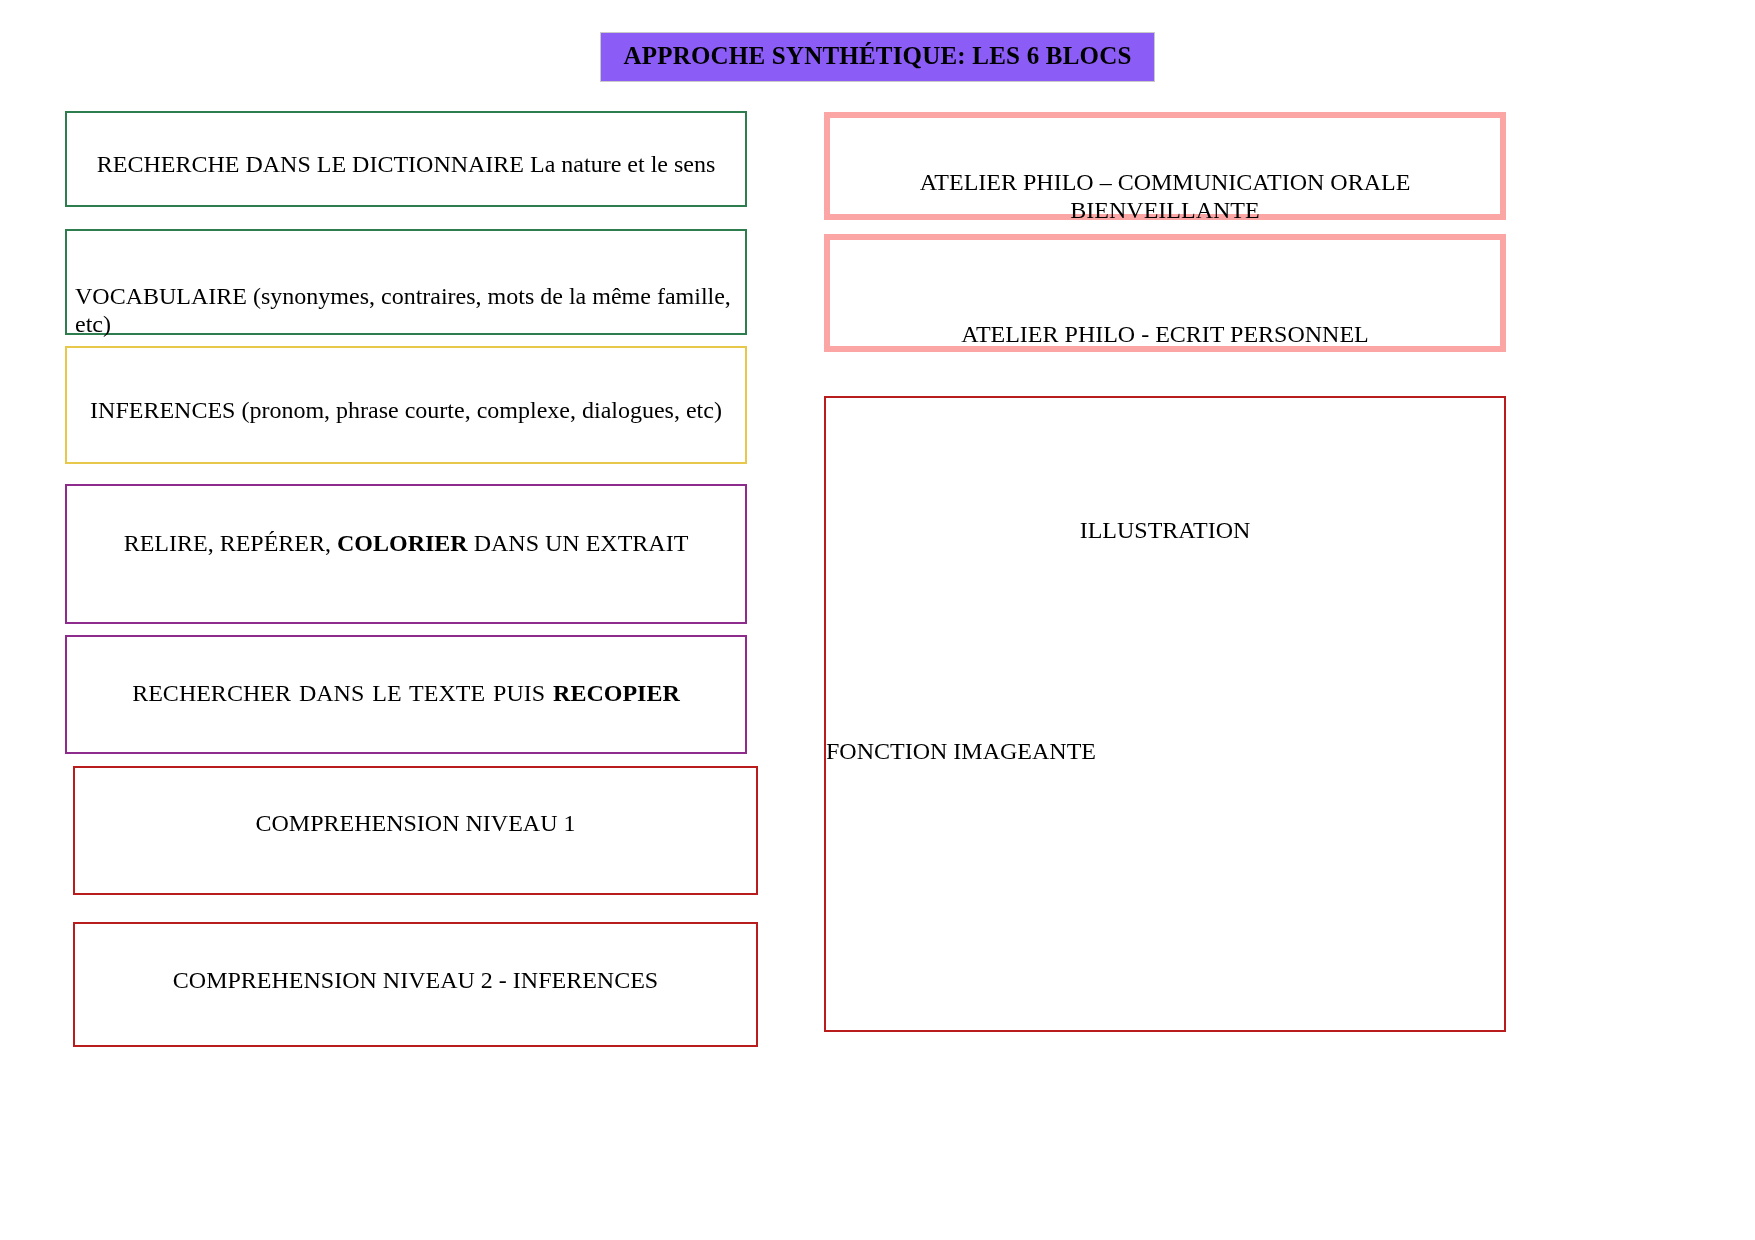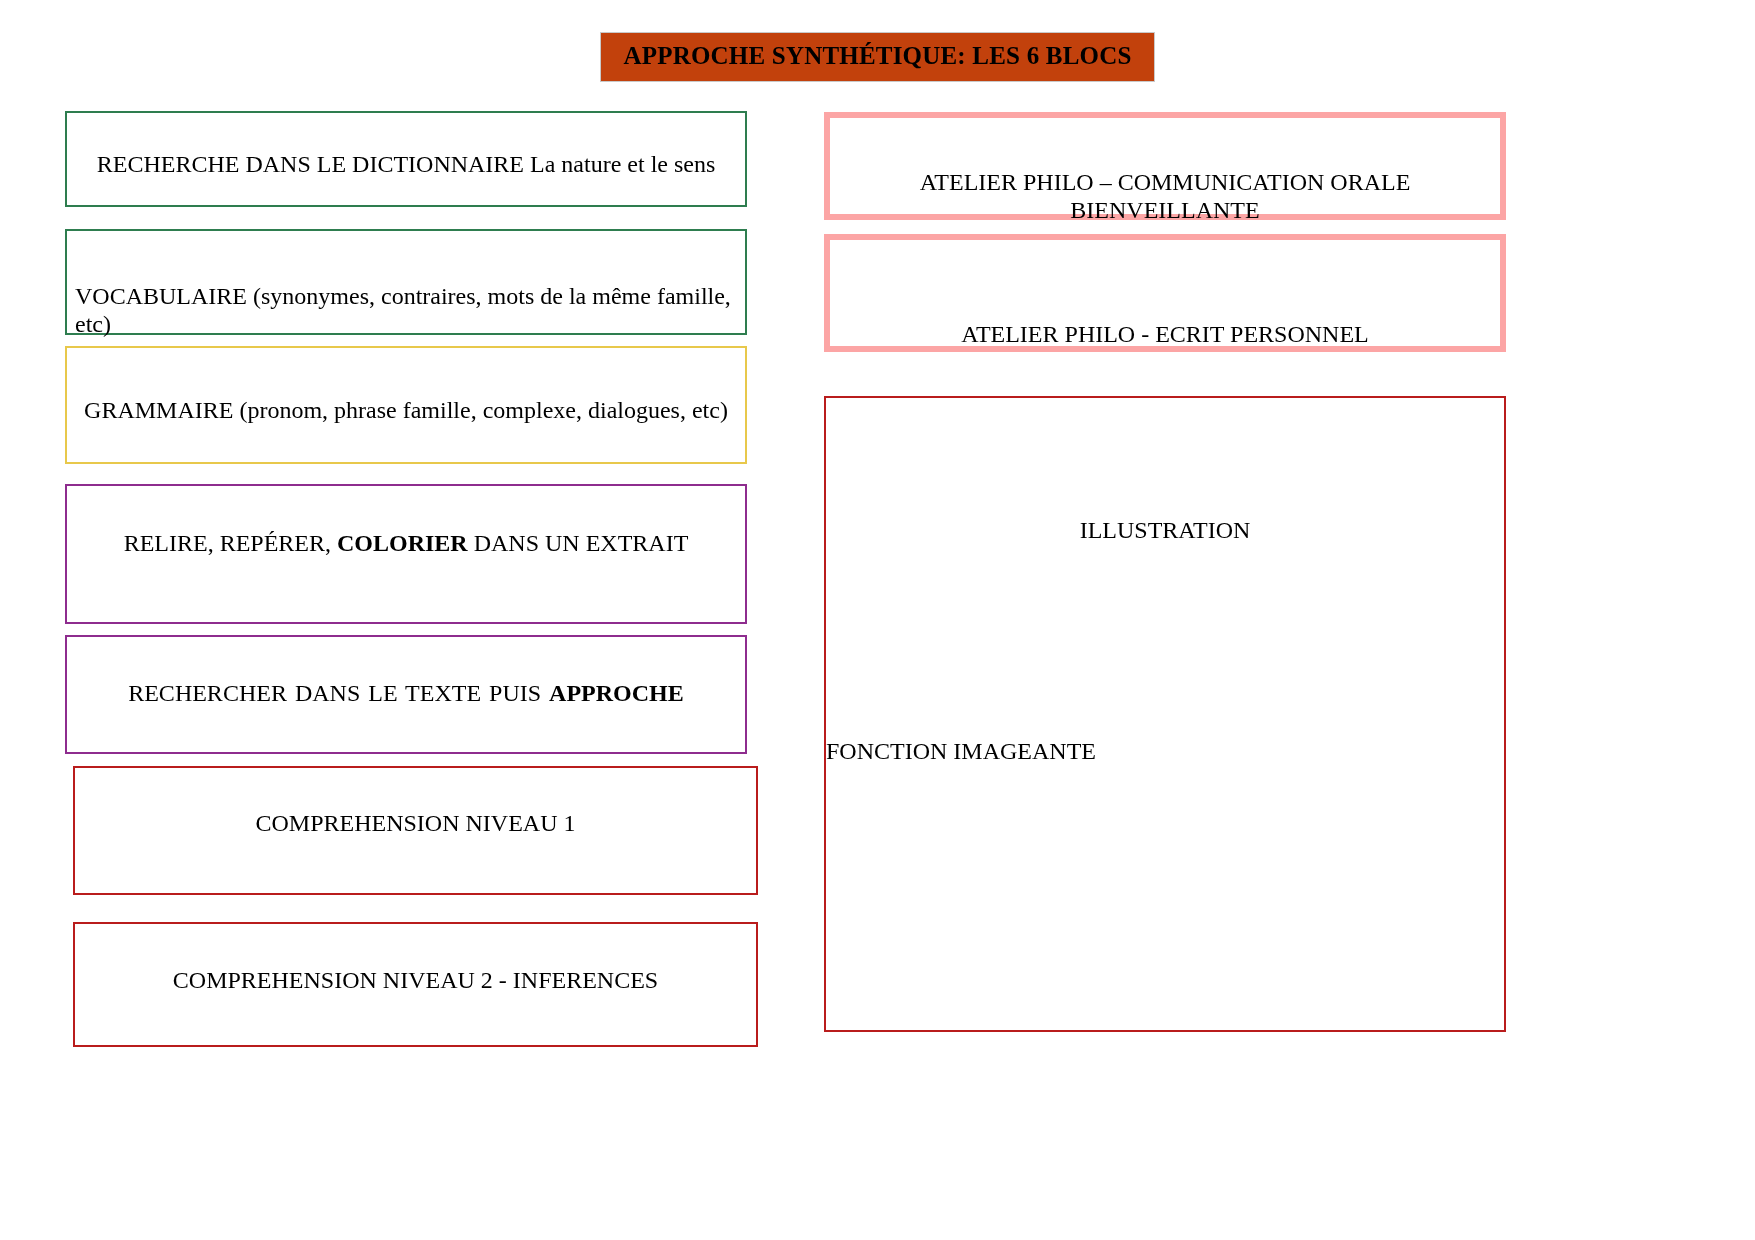--- a/index.html
+++ b/index.html
@@ -21,21 +21,21 @@
     position: absolute;
     left: 0;
     top: 32px;
     width: 1755px;
     display: flex;
     justify-content: center;
   }
   .title-box {
     border: 1px solid #c9c9c9;
     padding: 9px 22px 11px 22px;
-    background: #c2410c;
+    background: #8b5cf6;
   }
   .title-text {
     font-size: 25px;
     font-weight: bold;
     letter-spacing: 0.2px;
     white-space: nowrap;
     line-height: 1.1;
   }
 
   
@@ -118,32 +118,32 @@
 
   <div class="block bd-green lb1">
     <div class="block-text">RECHERCHE DANS LE DICTIONNAIRE  La nature et le sens</div>
   </div>
 
   <div class="block bd-green lb2">
     <div class="block-text">VOCABULAIRE (synonymes, contraires, mots de la même famille, etc)</div>
   </div>
 
   <div class="block bd-gold lb3">
-    <div class="block-text">GRAMMAIRE (pronom, phrase famille, complexe, dialogues, etc)</div>
+    <div class="block-text">INFERENCES (pronom, phrase courte, complexe, dialogues, etc)</div>
   </div>
 
   <div class="block bd-purple lb4">
     <div class="block-text">
       <span>RELIRE,  REPÉRER,  </span><b>COLORIER</b><span> DANS UN EXTRAIT</span>
     </div>
   </div>
 
   <div class="block bd-purple lb5">
     <div class="block-text spaced-lite">
-      <span>RECHERCHER  DANS  LE  TEXTE  PUIS  </span><b>APPROCHE</b><span></span>
+      <span>RECHERCHER  DANS  LE  TEXTE  PUIS  </span><b>RECOPIER</b><span></span>
     </div>
   </div>
 
   <div class="block bd-red lb6">
     <div class="block-text">COMPREHENSION  NIVEAU 1</div>
   </div>
 
   <div class="block bd-red lb7">
     <div class="block-text">COMPREHENSION  NIVEAU 2 - INFERENCES</div>
   </div>

